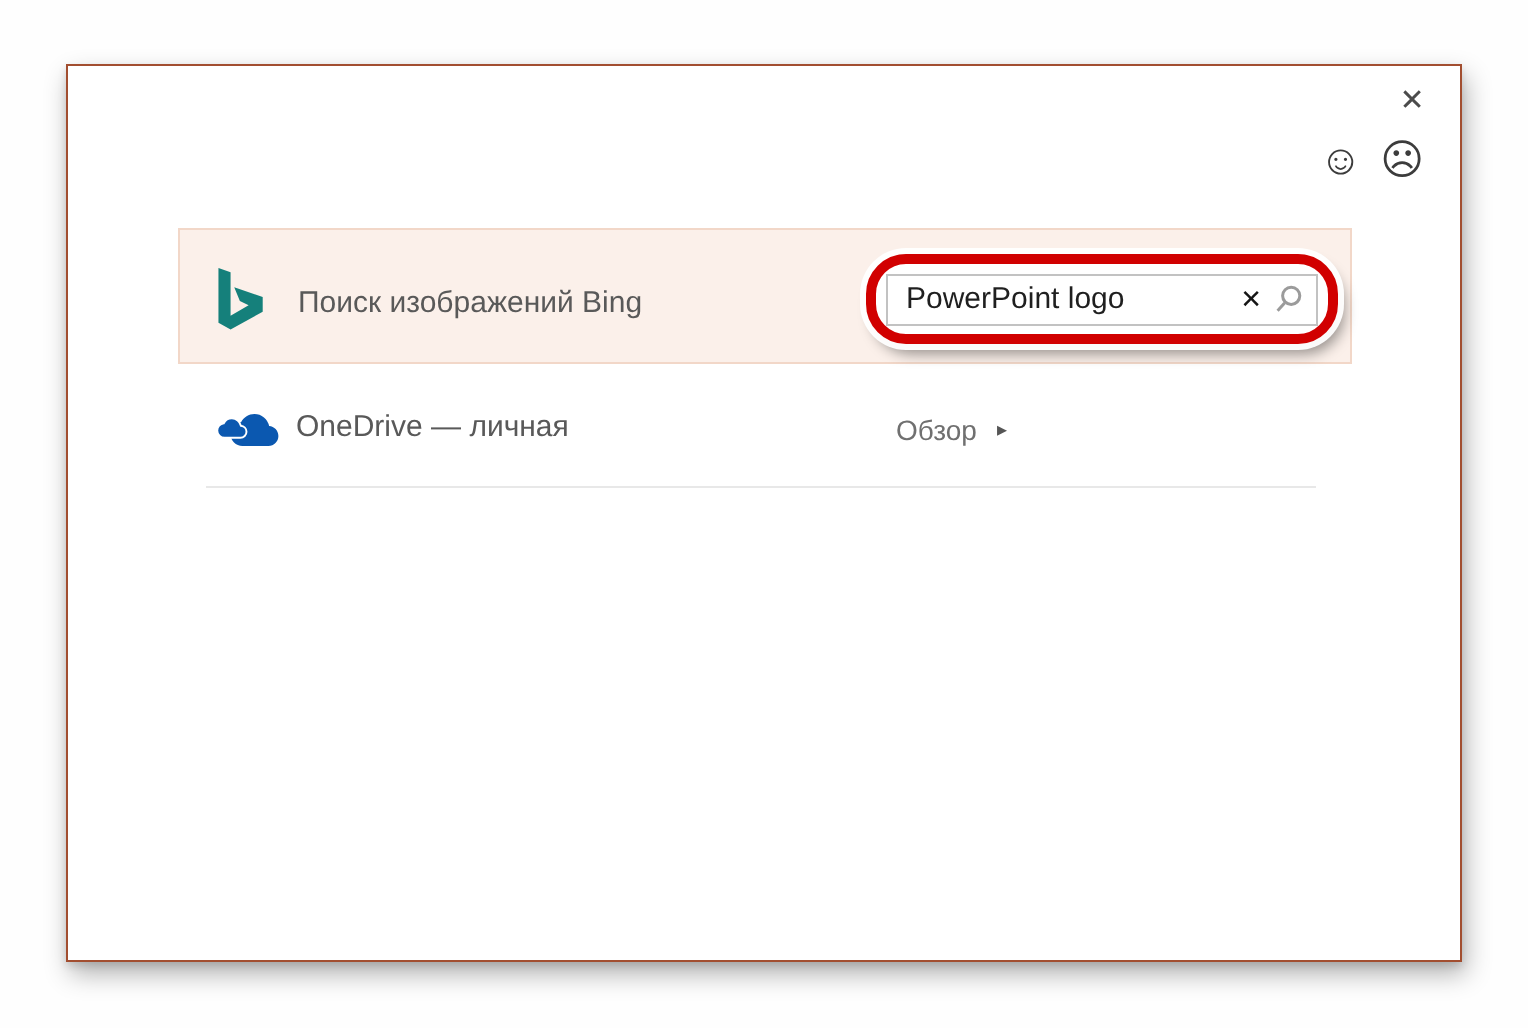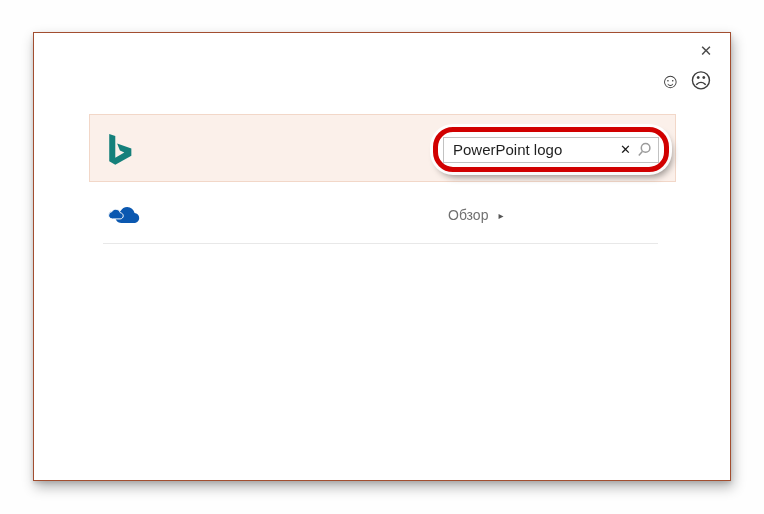--- a/index.html
+++ b/index.html
@@ -54,38 +54,40 @@
 
     <div class="feedback">
       <span class="smiley">☺</span>
       <span class="smiley">☹</span>
     </div>
 
     <div class="row-bing">
       <svg class="bing-icon" viewBox="0 0 16 22" preserveAspectRatio="xMidYMid meet">
         <path d="M0 0 L4.3 1.5 L4.3 16.9 L10.7 13.2 L7.6 11.7 L5.6 6.8 L15.7 10.3 L15.7 15.5 L4.3 21.8 L0 19.4 Z" fill="#15807b"></path>
       </svg>
+      <div class="row-label">Поиск изображений Bing</div>
     </div>
 
     <div class="annotation">
       <div class="search-box">
         <input type="text" readonly="" value="PowerPoint logo" style="">
         <span class="clear-x">✕</span>
         <svg class="mag" viewBox="0 0 15 15">
           <circle cx="8.6" cy="5.9" r="4.3" fill="none" stroke="#9b9b9b" stroke-width="1.5"></circle>
           <line x1="5.3" y1="9.5" x2="1.8" y2="13.4" stroke="#9b9b9b" stroke-width="1.5"></line>
         </svg>
       </div>
     </div>
 
     <div class="row-onedrive">
       <svg class="onedrive-icon" viewBox="0 0 36 26">
         <path transform="translate(8,2.2) scale(1.08)" fill="#0b58b0" d="M19.35 10.04A7.49 7.49 0 0 0 12 4C9.11 4 6.6 5.64 5.35 8.04A5.99 5.99 0 0 0 0 14c0 3.31 2.69 6 6 6h13c2.76 0 5-2.24 5-5 0-2.64-2.05-4.78-4.65-4.96z"></path>
         <path transform="translate(0.8,6.2) scale(0.66)" fill="#0b58b0" stroke="#ffffff" stroke-width="1.6" d="M19.35 10.04A7.49 7.49 0 0 0 12 4C9.11 4 6.6 5.64 5.35 8.04A5.99 5.99 0 0 0 0 14c0 3.31 2.69 6 6 6h13c2.76 0 5-2.24 5-5 0-2.64-2.05-4.78-4.65-4.96z"></path>
       </svg>
+      <div class="od-label">OneDrive — личная</div>
       <div class="browse">
         <span>Обзор</span>
         <span class="arr">▸</span>
       </div>
     </div>
 
     <div class="divider"></div>
 
   </div>
 </div>

